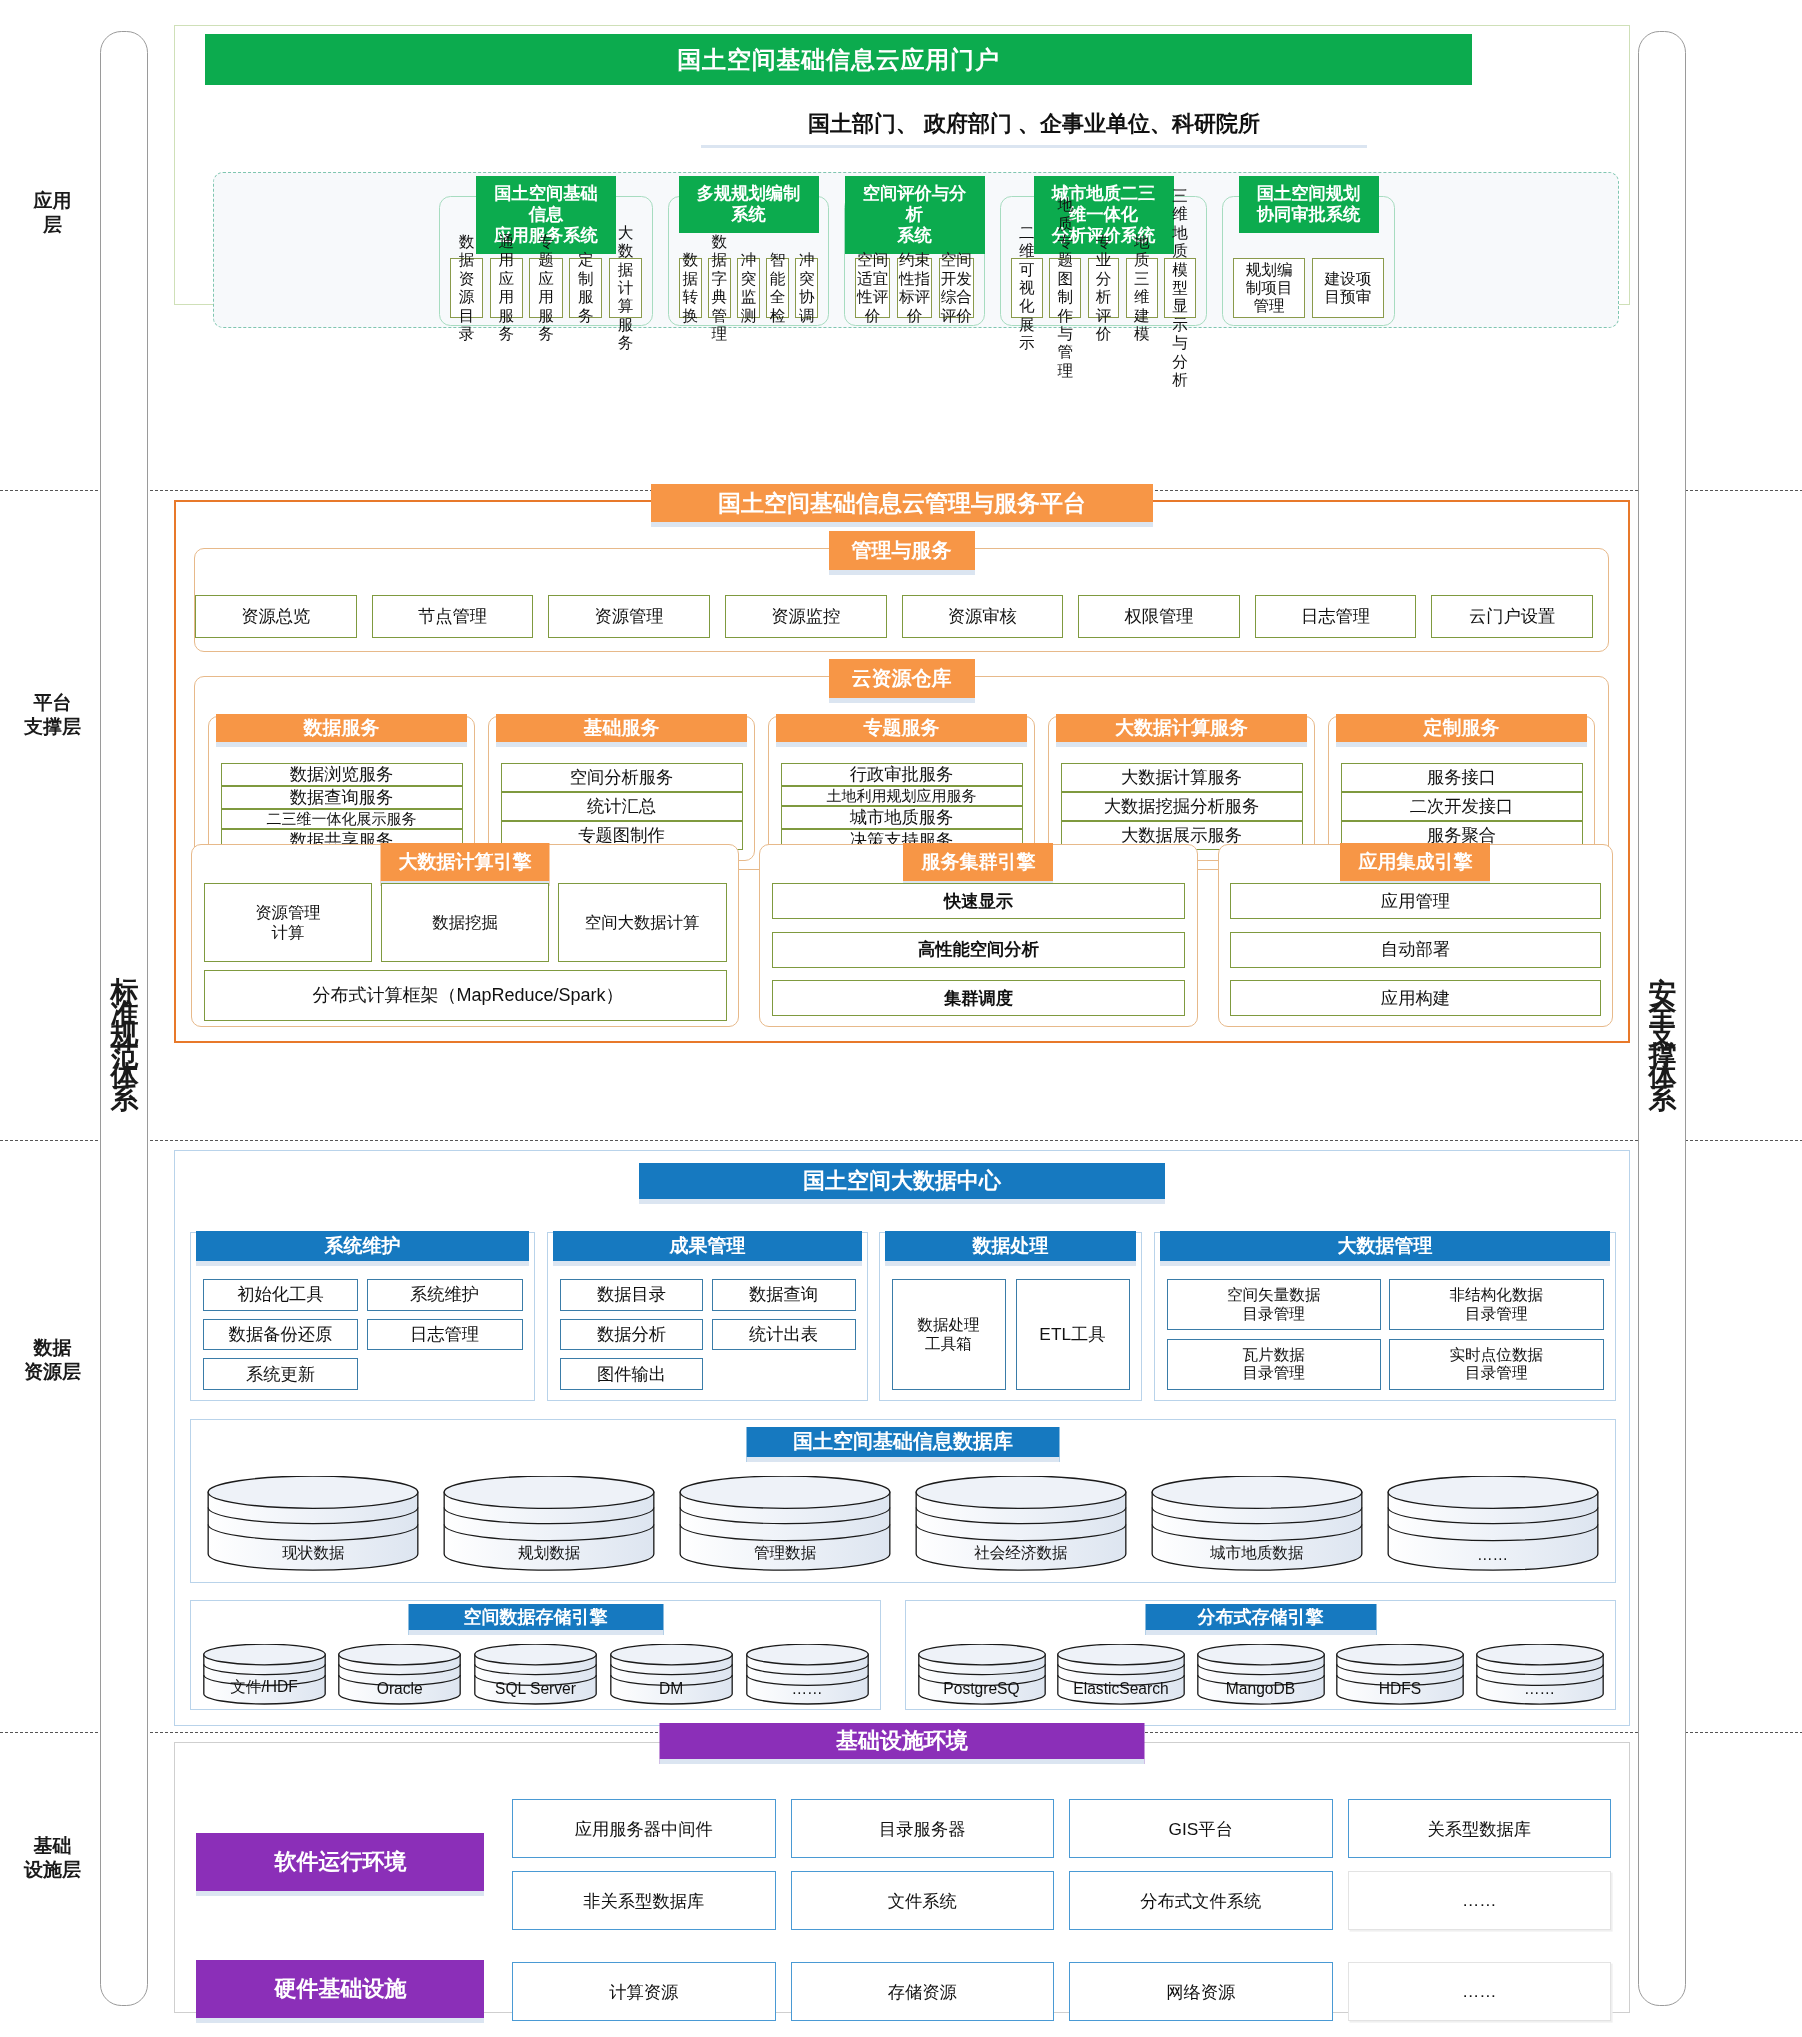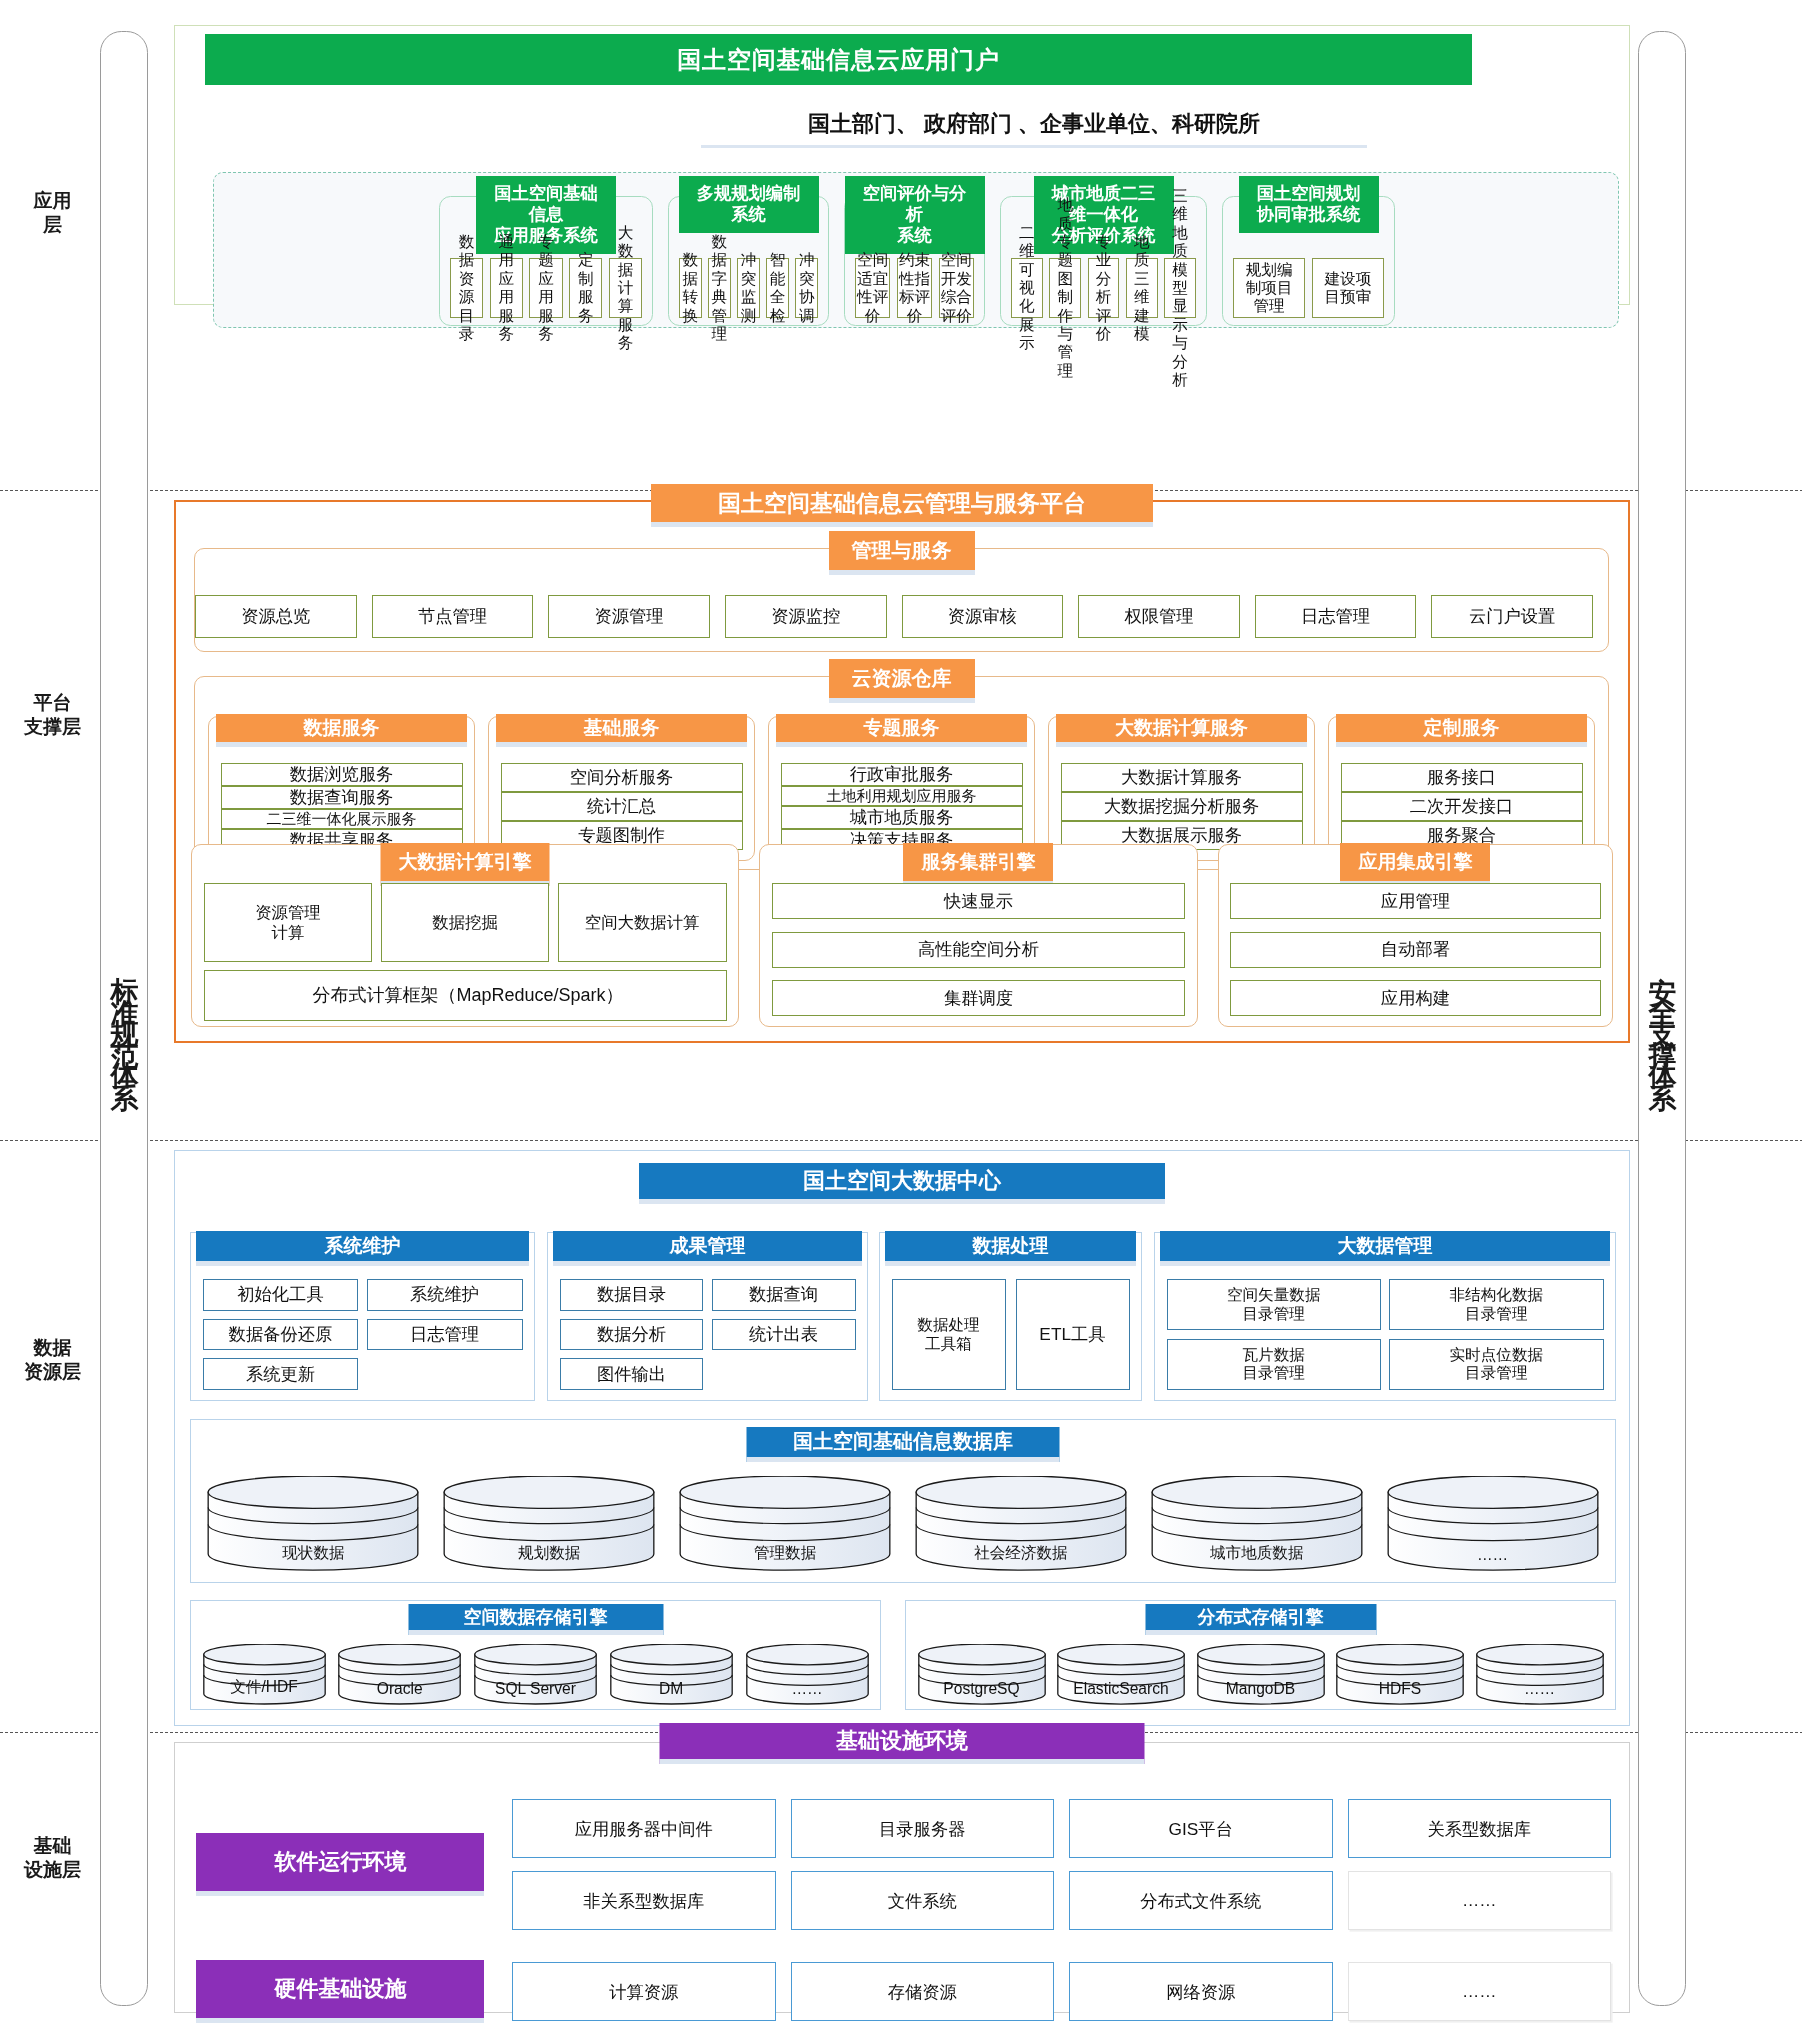--- a/index.html
+++ b/index.html
@@ -404,21 +404,21 @@
               <div class="olive-box" style="flex:1 1 0;white-space:pre-line;font-size:16.4px;">资源管理
 计算</div>
               <div class="olive-box" style="flex:1 1 0;white-space:pre-line;font-size:16.4px;">数据挖掘</div>
               <div class="olive-box" style="flex:1 1 0;white-space:pre-line;font-size:16.4px;">空间大数据计算</div>
             </div>
             <div class="olive-box" style="margin-top:8.2px;height:51px;font-size:18px;padding-left:6px;">分布式计算框架（MapReduce/Spark）</div>
           </div>
         </div>
         <div class="engine" style="flex:1 1 0;">
           <div class="orange-cap" style="top:-1.6px;padding:5.8px 18px;font-size:19px;">服务集群引擎</div>
-          <div class="eng-body" style="position:absolute;left:11.5px;right:11.5px;top:38px;bottom:10px;display:flex;flex-direction:column;justify-content:space-between;">
+          <div class="eng-body" style="position:absolute;left:11.5px;right:11.5px;top:38px;bottom:10px;display:flex;flex-direction:column;justify-content:space-between;font-weight:bold;">
             <div class="olive-box" style="height:36px;font-size:17.3px;">快速显示</div>
             <div class="olive-box" style="height:36px;font-size:17.3px;">高性能空间分析</div>
             <div class="olive-box" style="height:36px;font-size:17.3px;">集群调度</div>
           </div>
         </div>
         <div class="engine" style="flex:0.9 1 0;">
           <div class="orange-cap" style="top:-1.6px;padding:5.8px 18px;font-size:19px;">应用集成引擎</div>
           <div class="eng-body" style="position:absolute;left:11.5px;right:11.5px;top:38px;bottom:10px;display:flex;flex-direction:column;justify-content:space-between;">
             <div class="olive-box" style="height:36px;font-size:17.3px;">应用管理</div>
             <div class="olive-box" style="height:36px;font-size:17.3px;">自动部署</div>

